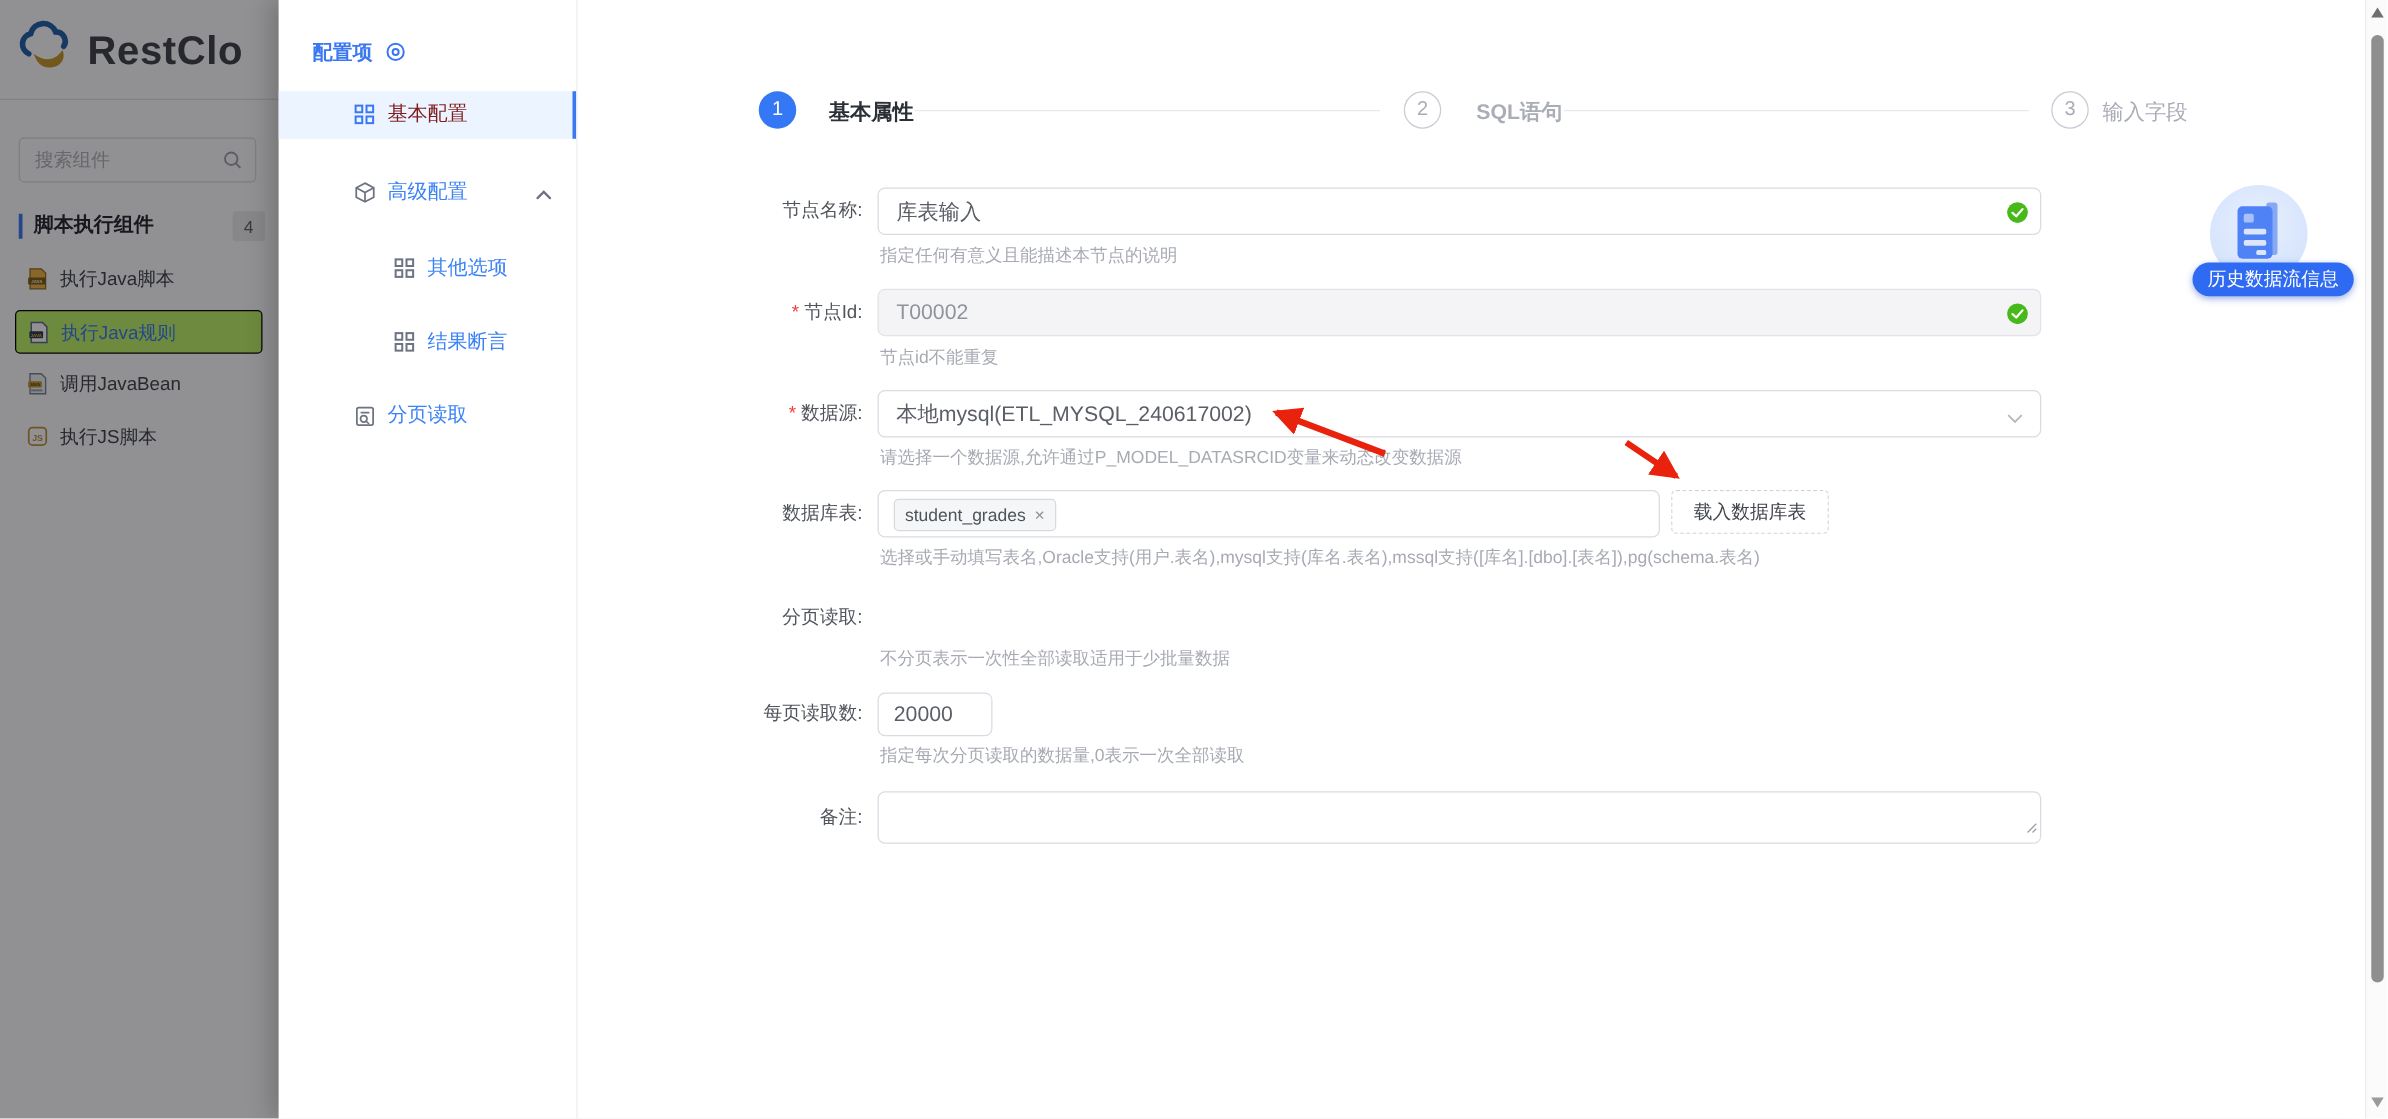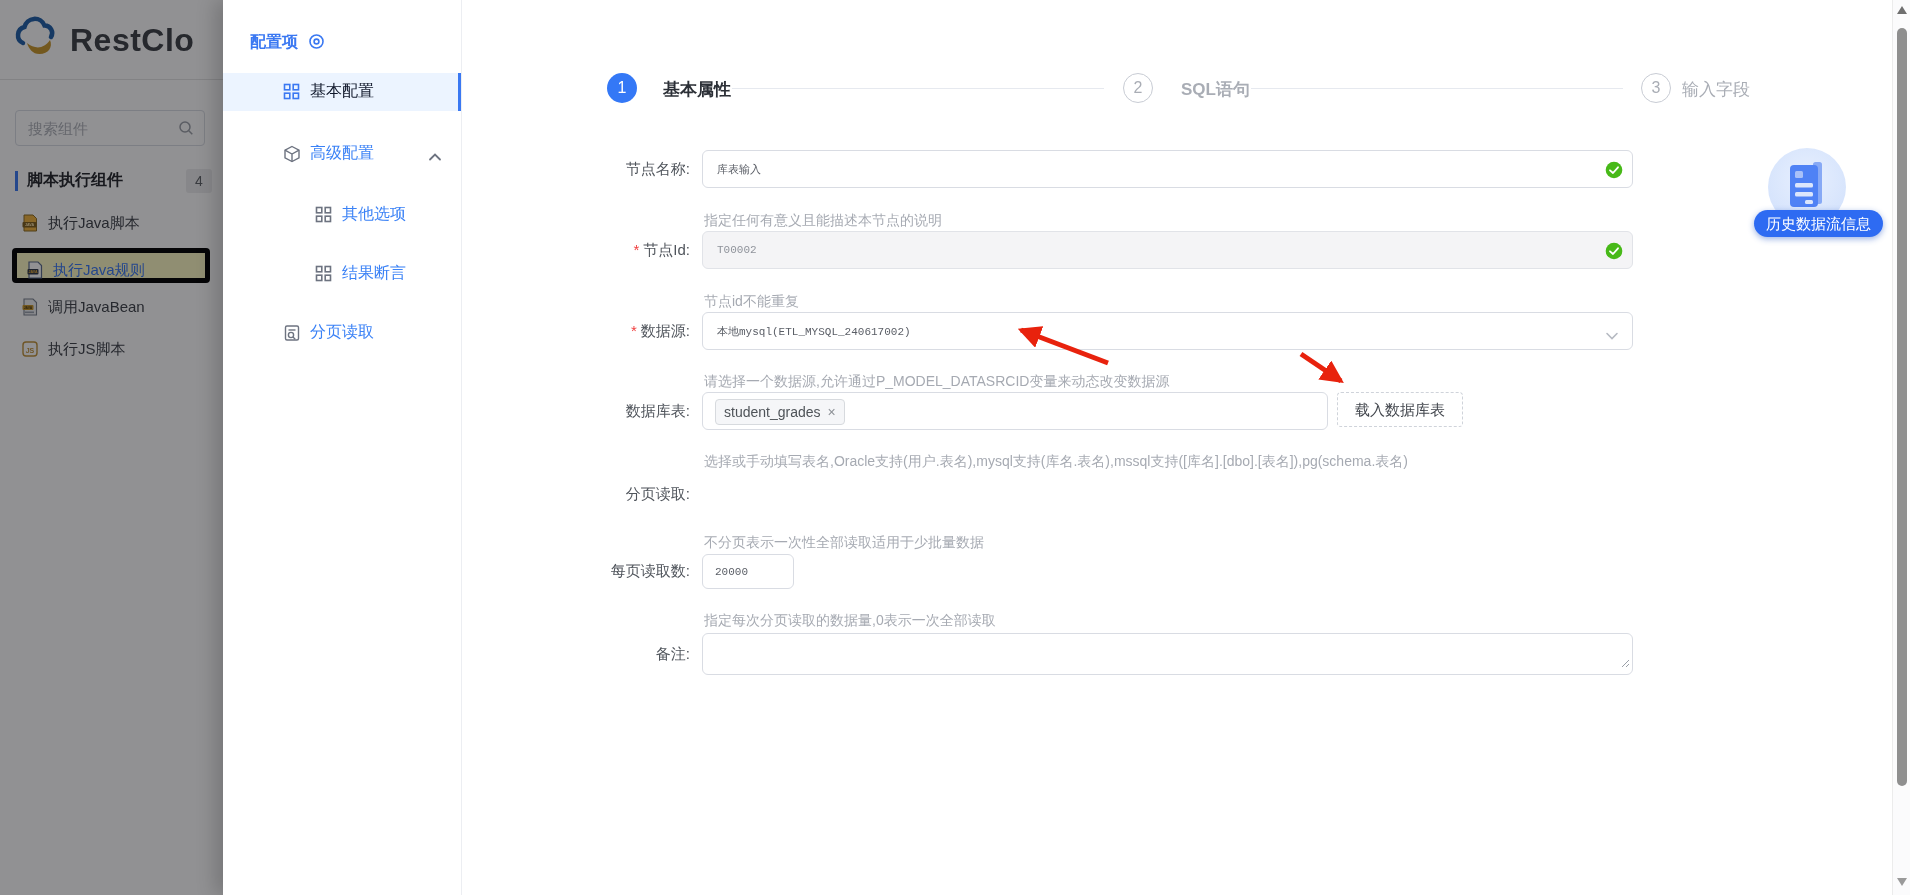--- a/index.html
+++ b/index.html
@@ -23,38 +23,38 @@
 
   .section-hd { position:absolute; left:0; top:88px; width:223px; height:26px; }
   .section-bar { position:absolute; left:15px; top:3px; width:3px; height:20px; background:#3a78f2; }
   .section-title { position:absolute; left:27px; top:2px; font-size:16px; font-weight:700; color:#23262b; }
   .section-badge { position:absolute; left:186px; top:1px; width:26px; height:24px; background:#ededee;
     color:#5f6368; font-size:14px; text-align:center; line-height:24px; border-radius:3px; }
 
   .comp-item { position:absolute; left:12px; width:198px; height:35px; border-radius:4px; }
   .comp-item .ci { position:absolute; left:8px; top:7px; }
   .comp-item .cl { position:absolute; left:36px; top:8px; font-size:15px; color:#3f434a; }
-  .comp-item.selected { background:#fef9c3; border:5px solid #000000; }
+  .comp-item.selected { background:#bef264; border:1px solid #000000; }
   .comp-item.selected .cl { color:#3a78f2; }
   .ci1 { top:126px; } .ci2 { top:168px; } .ci3 { top:210px; } .ci4 { top:252px; }
 
   .dim { position:absolute; left:0; top:0; width:223px; height:895px; background:rgba(10,12,16,.45); z-index:50; }
 
   
   .drawer { position:absolute; left:223px; top:0; width:1669px; height:895px; background:#fff; z-index:60;
     box-shadow:-8px 0 18px rgba(0,0,0,.18); }
 
   
   .config-title { position:absolute; left:27px; top:32px; font-size:16px; font-weight:600; color:#3a78f2; }
   .config-title svg { vertical-align:-3px; margin-left:6px; }
   .cmenu { position:absolute; left:0; width:238px; height:38px; font-size:16px; color:#3b82f6; cursor:pointer; }
   .cmenu .mi { position:absolute; left:60px; top:10px; }
   .cmenu .ml { position:absolute; left:87px; top:8px; }
   .cmenu.sub .mi { left:92px; } .cmenu.sub .ml { left:119px; }
-  .cmenu.active { background:#ecf4ff; border-right:3px solid #3a78f2; color:#0f172a;padding-left:25px; }
+  .cmenu.active { background:#ecf4ff; border-right:3px solid #3a78f2; color:#7f1d1d;padding-left:25px; }
   .cm1 { top:73px; } .cm2 { top:135px; } .cm3 { top:196px; } .cm4 { top:255px; } .cm5 { top:314px; }
   .cm2 .chev { position:absolute; left:205px; top:13px; }
   .vdivider { position:absolute; left:238px; top:0; width:1px; height:895px; background:#eceef2; }
 
   
   .step-circle { position:absolute; top:73px; width:30px; height:30px; border-radius:50%; text-align:center;
     line-height:30px; font-size:16px; }
   .step-circle.active { background:#3478f6; color:#fff; }
   .step-circle.idle { background:#fff; border:1px solid #c8ccd4; color:#a9adb5; line-height:28px; }
   .step-label { position:absolute; top:78px; font-size:17px; }
@@ -67,26 +67,26 @@
   .sline2 { left:1028px; width:372px; }
   .sc3 { left:1418px; } .sl3 { left:1459px; }
 
   
   .flabel { position:absolute; left:240px; width:227px; text-align:right; font-size:15px; color:#50555c;
     height:38px; line-height:38px; white-space:nowrap; }
   .req { color:#f03e3e; margin-right:4px; }
   .ctrl { position:absolute; left:479px; }
   .tbox { height:38px; border:1px solid #d9dce3; border-radius:6px; background:#fff; }
   .tbox input { width:100%; height:36px; border:0; outline:none; background:transparent; padding:0 14px;
-    font-size:11px; color:#5a5e66; font-family:Liberation Mono, monospace; }
+    font-size:17px; color:#5a5e66; font-family:Liberation Sans, sans-serif; }
   .tbox.disabled { background:#f4f4f6; border-color:#e1e3e8; }
   .tbox.disabled input { color:#8f939b; }
   .okbadge { position:absolute; right:9px; top:10px; }
   .selchev { position:absolute; right:13px; top:14px; }
-  .hint { position:absolute; left:481px; font-size:14px; color:#a6aab2; white-space:nowrap;margin-top:16px; }
+  .hint { position:absolute; left:481px; font-size:14px; color:#a6aab2; white-space:nowrap; }
 
   .tag { position:absolute; left:12px; top:6px; height:26px; background:#f5f6f8; border:1px solid #d7dade;
     border-radius:4px; font-size:14px; color:#4e5358; line-height:24px; padding:0 8px; }
   .tag .x { color:#8d9197; margin-left:7px; cursor:pointer; font-size:14px; }
   .load-btn { position:absolute; left:1114px; top:392px; width:126px; height:35px; border:1px dashed #cfd3da;
     border-radius:4px; background:#fff; font-size:15px; color:#42464d; text-align:center; line-height:33px; cursor:pointer; }
 
   .radio { position:absolute; top:0; width:18px; height:18px; border-radius:50%; background:#fff; }
   .radio.on { border:2px solid #3a78f2; }
   .radio.on::after { content:""; position:absolute; left:3px; top:3px; width:8px; height:8px; border-radius:50%; background:#3a78f2; }

